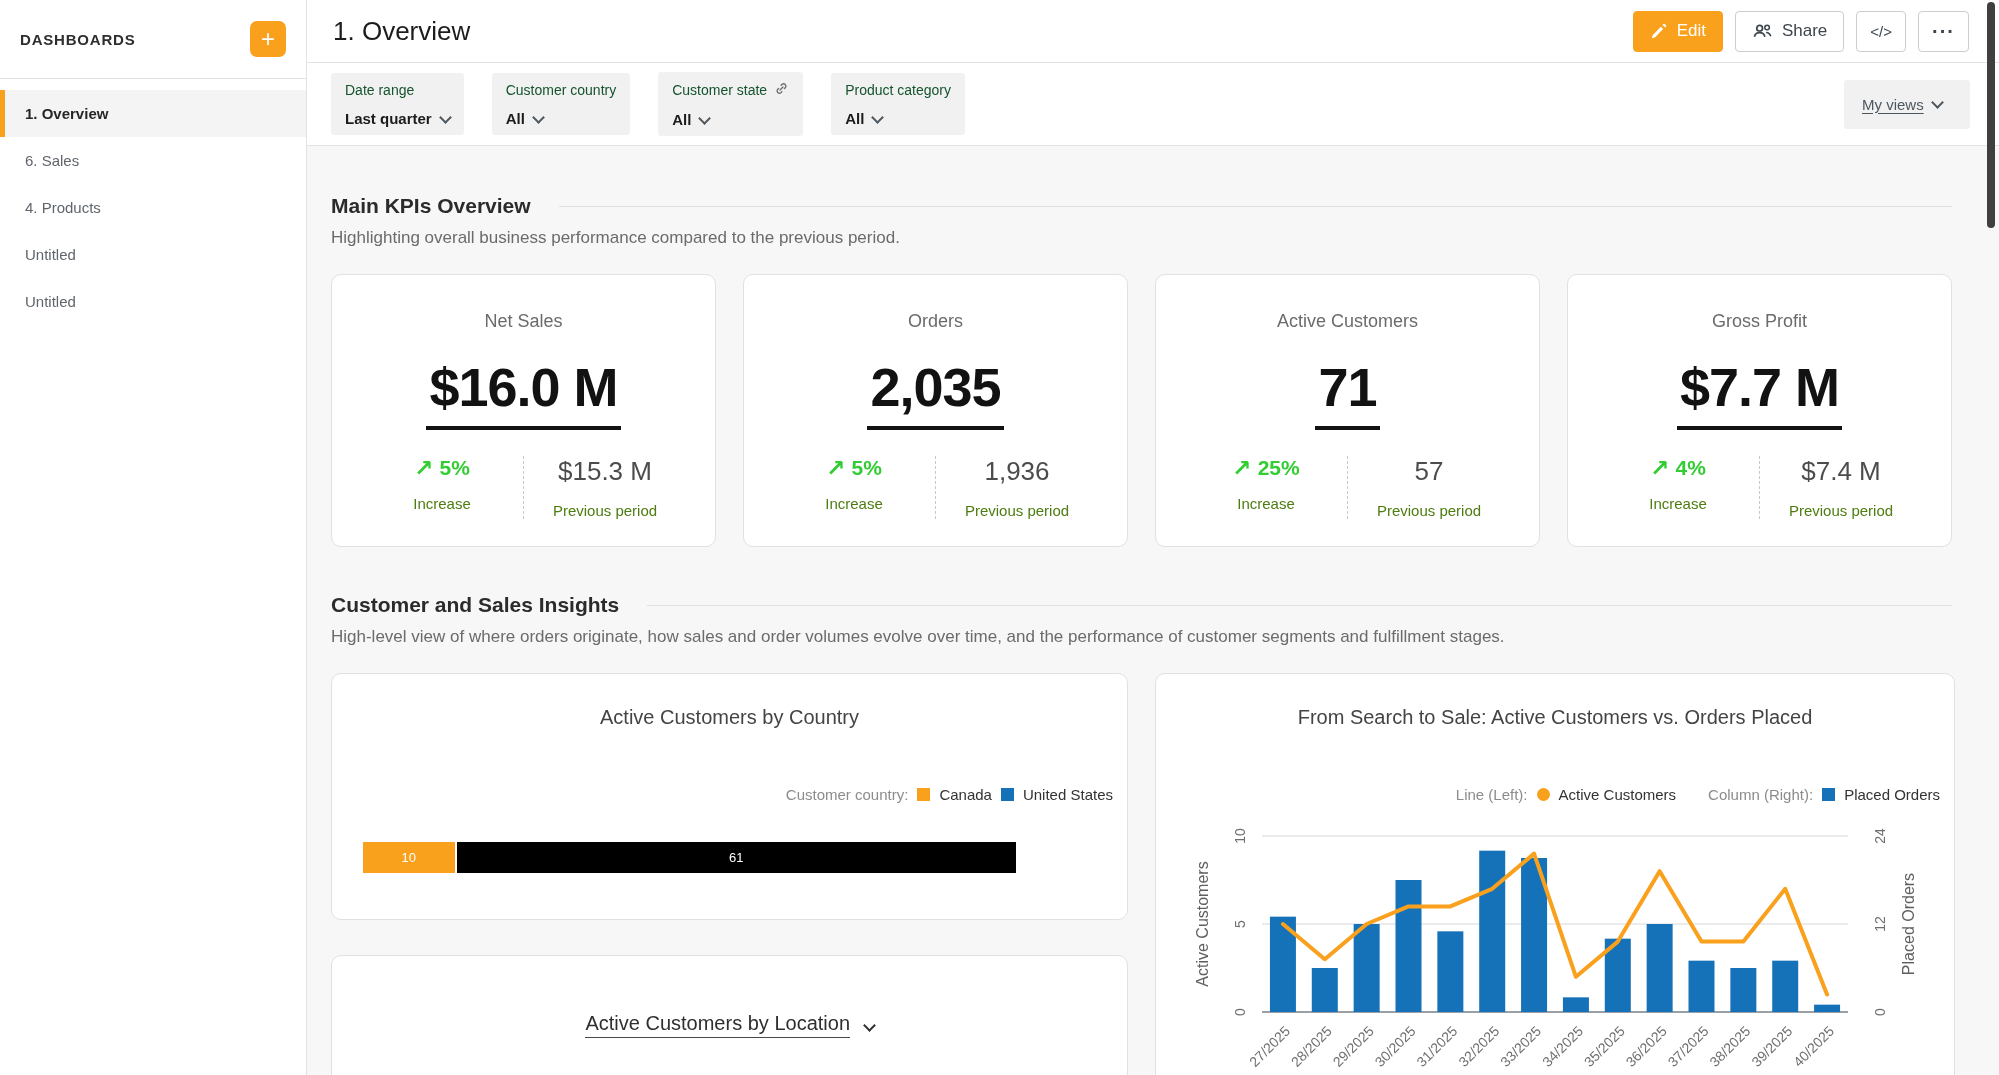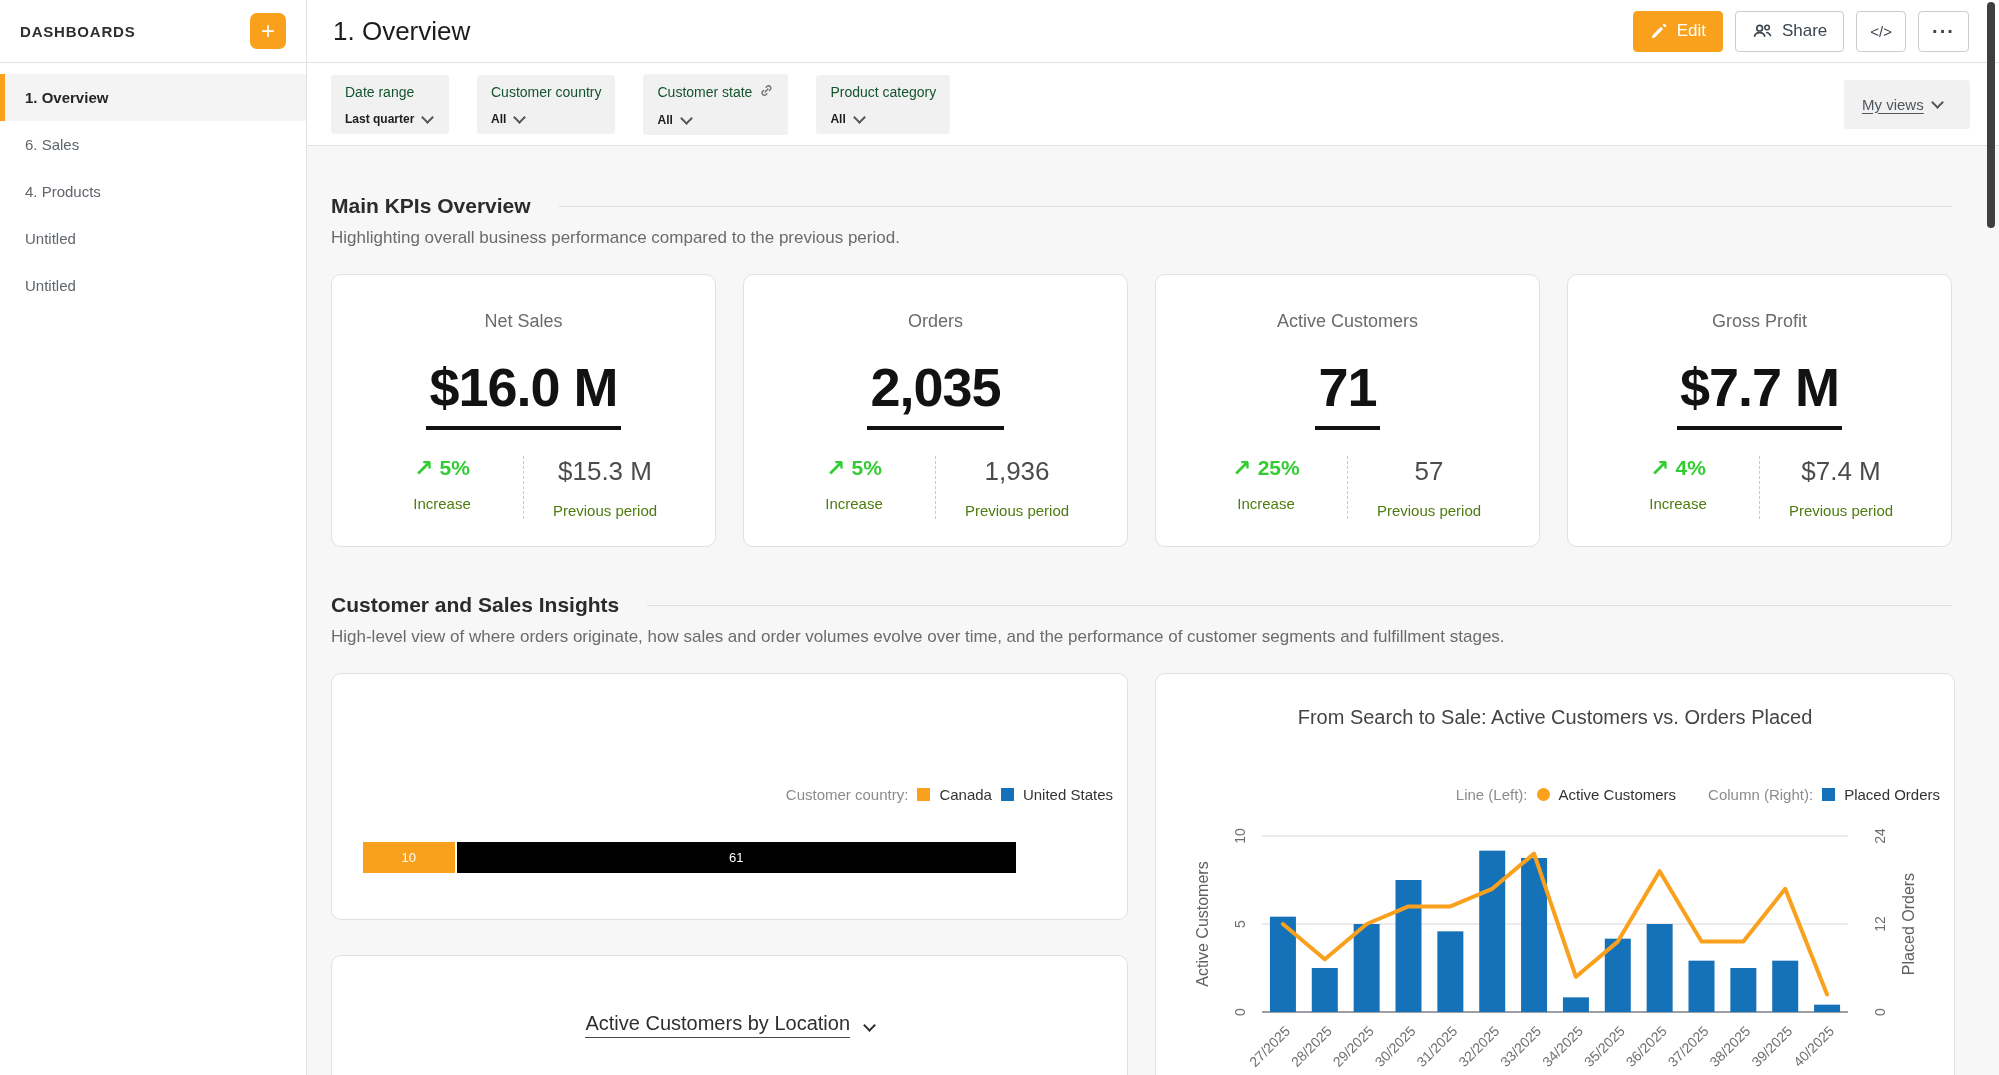--- a/index.html
+++ b/index.html
@@ -5,21 +5,21 @@
   html,body{margin:0;padding:0}
   body{
     width:1999px;height:1075px;overflow:hidden;background:#fff;
     font-family:"Liberation Sans", sans-serif;color:#333;position:relative;
     -webkit-font-smoothing:antialiased;
   }
   .app{position:absolute;inset:0}
   
   .sidebar{position:absolute;left:0;top:0;bottom:0;width:306px;background:#fff;border-right:1px solid #e3e3e3}
   .sb-head{height:62px;display:flex;align-items:center;justify-content:space-between;
-    padding:0 20px;border-bottom:1px solid #e3e3e3}
+    padding:8px 20px;border-bottom:1px solid #e3e3e3}
   .sb-title{font-size:15px;font-weight:bold;letter-spacing:.8px;color:#2e2e2e}
   .add-btn{width:36px;height:36px;border:none;border-radius:7px;background:#f9a11c;color:#fff;
     font-size:24px;line-height:34px;text-align:center;cursor:pointer;padding:0}
   .sb-nav{padding-top:11px}
   .sb-item{height:47px;display:flex;align-items:center;padding-left:20px;font-size:15px;
     color:#5f656b;border-left:5px solid transparent;cursor:pointer}
   .sb-item.active{background:#f4f4f4;border-left-color:#f9a11c;color:#262626;font-weight:bold}
   
   .main{position:absolute;left:307px;top:0;right:0;bottom:0;display:flex;flex-direction:column}
   .topbar{height:62px;flex:none;display:flex;align-items:center;justify-content:space-between;
@@ -30,21 +30,21 @@
     font-size:17px;display:inline-flex;align-items:center;gap:9px;padding:0 16px;cursor:pointer;
     font-family:inherit}
   .btn-primary{background:#f9a11c;border-color:#f9a11c;color:#fff}
   .btn-sq{padding:0 13px;font-size:15px}
   .btn .i{display:inline-flex;align-items:center}
   
   .filterbar{height:82px;flex:none;background:#fff;border-bottom:1px solid #e3e3e3;
     display:flex;align-items:center;gap:28px;padding:0 29px 0 24px}
   .chip{background:#f1f1f1;border-radius:3px;padding:9px 14px 8px;min-width:90px;cursor:pointer}
   .chip-label{font-size:14px;color:#14532d;display:flex;align-items:center;gap:7px}
-  .chip-value{font-size:12px;font-weight:bold;color:#1c1c1c;margin-top:12px;display:flex;align-items:center}
+  .chip-value{font-size:15px;font-weight:bold;color:#1c1c1c;margin-top:12px;display:flex;align-items:center}
   .chev{display:inline-block;width:7px;height:7px;border-right:2px solid #4e565e;
     border-bottom:2px solid #4e565e;transform:rotate(45deg);margin-left:9px;margin-top:-3px}
   .spacer{flex:1}
   .myviews{padding:16px 18px;display:flex;align-items:center}
   .mv-label{font-size:15px;color:#4e565e;text-decoration:underline;text-underline-offset:3px}
   
   .content{flex:1;background:#f7f7f7;overflow:hidden;padding:48px 47px 0 24px}
   .sec-head{display:flex;align-items:center}
   .sec-head h2{margin:0;font-size:21px;font-weight:bold;color:#2b2b2b}
   .sec-head .rule{flex:1;height:1px;background:#e0e0e0;margin-left:28px}
@@ -276,20 +276,21 @@
 
       <div class="sec-head second">
         <h2>Customer and Sales Insights</h2>
         <div class="rule"></div>
       </div>
       <p class="sec-sub">High-level view of where orders originate, how sales and order volumes evolve over time, and the performance of customer segments and fulfillment stages.</p>
 
       <div class="charts-row">
         <div class="col-left">
           <div class="card chart-card country-card">
+            <div class="chart-title">Active Customers by Country</div>
             <div class="legend">
               <span class="lg-label">Customer country:</span>
               <span class="swatch" style="background: rgb(249, 160, 29);"></span>
               <span>Canada</span>
               <span class="swatch" style="background: rgb(22, 114, 184);"></span>
               <span>United States</span>
             </div>
             <div class="country-bar">
                 <div class="bar-seg" style="flex-grow: 10; flex-basis: 0px; background: rgb(249, 160, 29);">10</div>
                 <div class="bar-seg" style="flex-grow: 61; flex-basis: 0px; background: #000000;">61</div>

